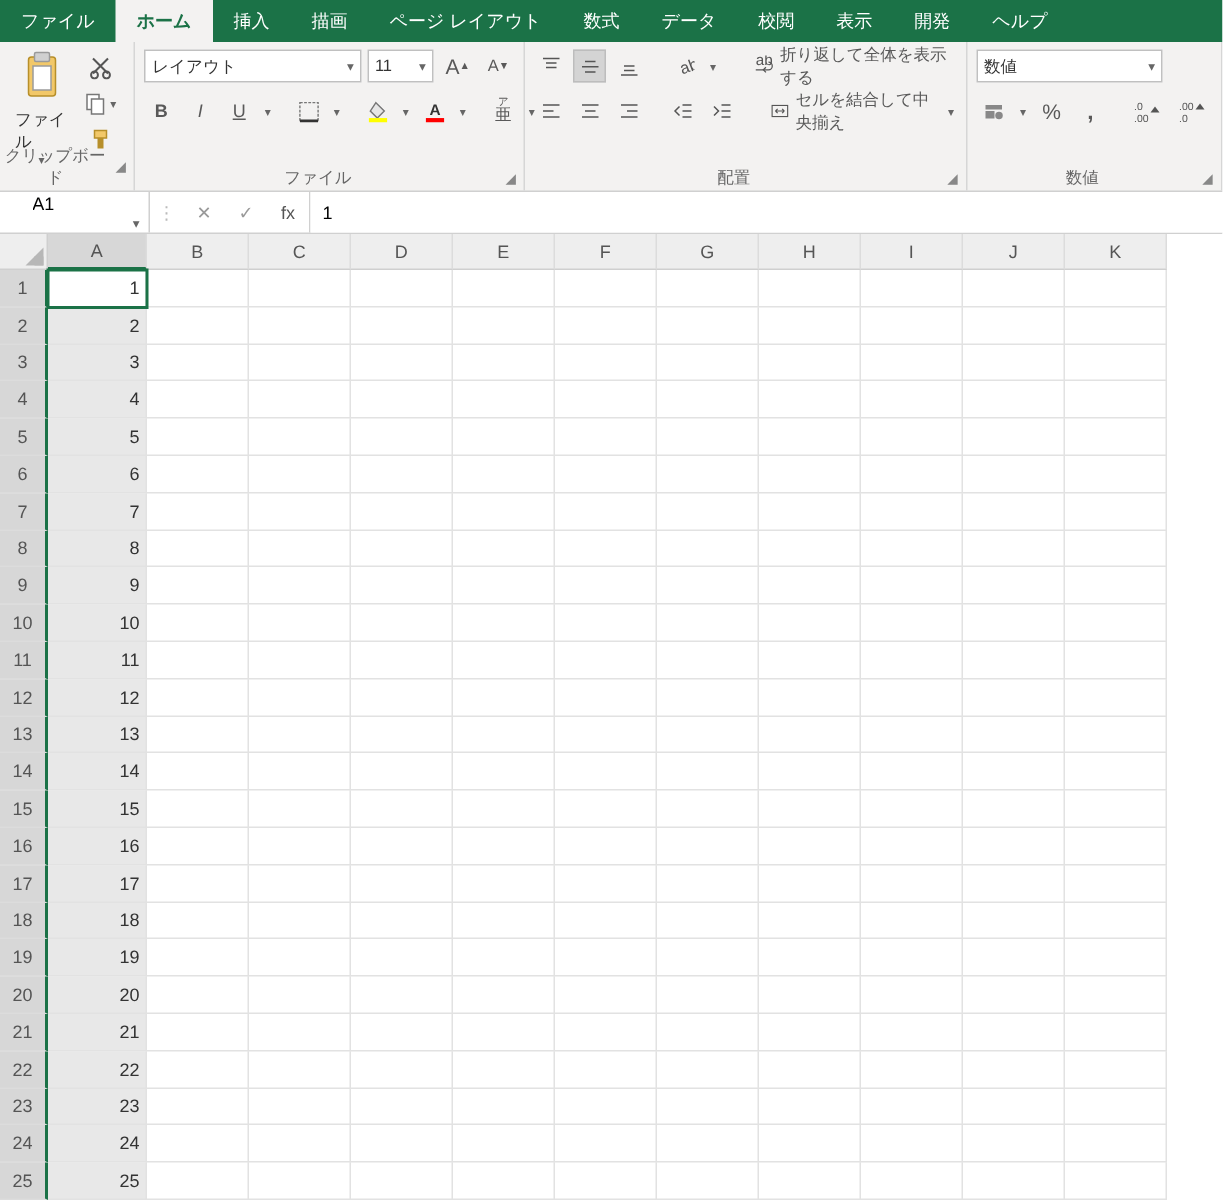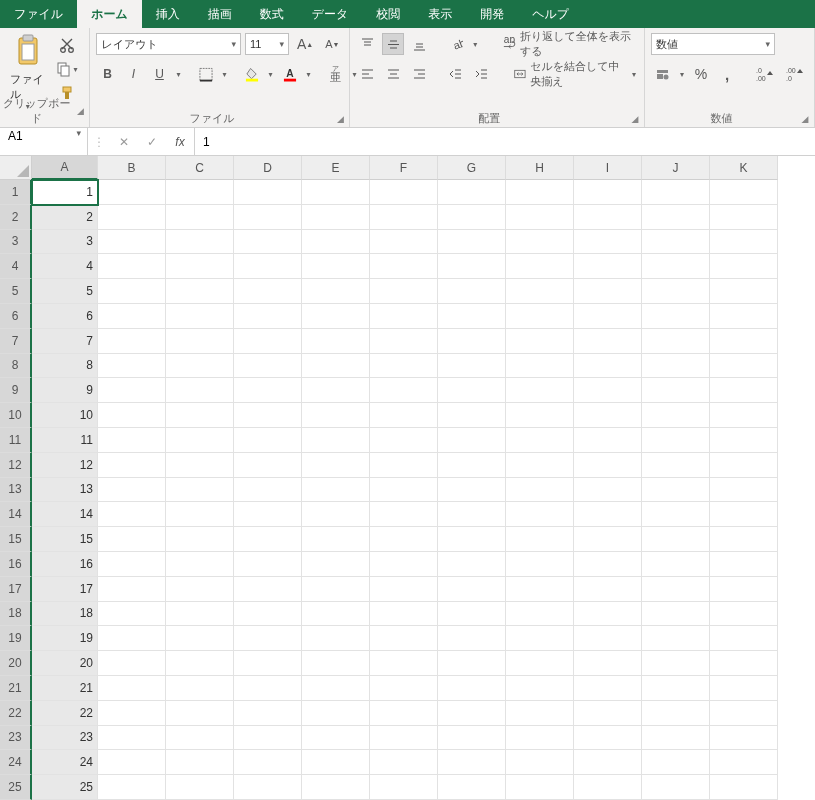--- a/index.html
+++ b/index.html
@@ -23,27 +23,27 @@
   .combo { height:22px; border:1px solid #c0c0c0; background:#fff; display:flex; align-items:center; padding:0 4px; font-size:11px; }
   .combo .caret { margin-left:auto; color:#666; font-size:9px; }
   .caret-small { font-size:8px; color:#666; padding:0 2px; }
   .big-btn { display:flex; flex-direction:column; align-items:center; justify-content:center; cursor:pointer; padding:2px 4px; }
   .big-btn .lbl { font-size:11px; margin-top:4px; }
 
   svg { display:block; }
 
   
   .fbar { height:28px; border-bottom:1px solid #d0d0d0; background:#fff; display:flex; align-items:center; }
-  .namebox { width:88px; height:100%; border-right:1px solid #d0d0d0; display:flex; align-items:flex-start; padding:0 6px; }
+  .namebox { width:100px; height:100%; border-right:1px solid #d0d0d0; display:flex; align-items:center; padding:0 6px;flex-direction:column; }
   .namebox input { border:none; outline:none; width:60px; font-size:12px; }
   .namebox .caret { font-size:9px; color:#666; margin-left:auto; }
   .fbar .grip { width:22px; text-align:center; color:#bbb; cursor:col-resize; }
   .fbar .fxbtn { width:28px; height:100%; display:flex; align-items:center; justify-content:center; color:#9a9a9a; cursor:pointer; }
   .fbar .fxbtn.active { color:#555; }
-  .fbar .fx-label { font-style:italic; font-size:12px; }
+  .fbar .fx-label { font-size:12px; }
   .fbar .sep { border-left:1px solid #d0d0d0; height:100%; }
   .formula-input { flex:1; border:none; outline:none; padding:0 8px; font-size:12px; height:100%; }
 
   
   .sheet { display:flex; height:644px; background:#fff; }
   .corner { width:32px; height:24px; background:#eeeeee; border-right:1px solid #cfcfcf; border-bottom:1px solid #cfcfcf; position:relative; }
   .corner::after { content:""; position:absolute; right:2px; bottom:2px; border:6px solid transparent; border-right-color:#b7b7b7; border-bottom-color:#b7b7b7; }
   .colheads { display:flex; }
   .colhead  { height:24px; background:#eeeeee; border-right:1px solid #dcdcdc; border-bottom:1px solid #cfcfcf; display:flex; align-items:center; justify-content:center; color:#555; cursor:pointer; }
   .colhead.sel { background:#d7d7d7; border-bottom:2px solid #1b7247; }
@@ -59,20 +59,21 @@
 </head>
 <body>
 
 <div class="app">
 
   <div class="tabs" id="tabs">
       <div class="tab">ファイル</div>
       <div class="tab active">ホーム</div>
       <div class="tab">挿入</div>
       <div class="tab">描画</div>
+      <div class="tab">ページ レイアウト</div>
       <div class="tab">数式</div>
       <div class="tab">データ</div>
       <div class="tab">校閲</div>
       <div class="tab">表示</div>
       <div class="tab">開発</div>
       <div class="tab">ヘルプ</div>
     </div>
 
   <div class="ribbon">
 

